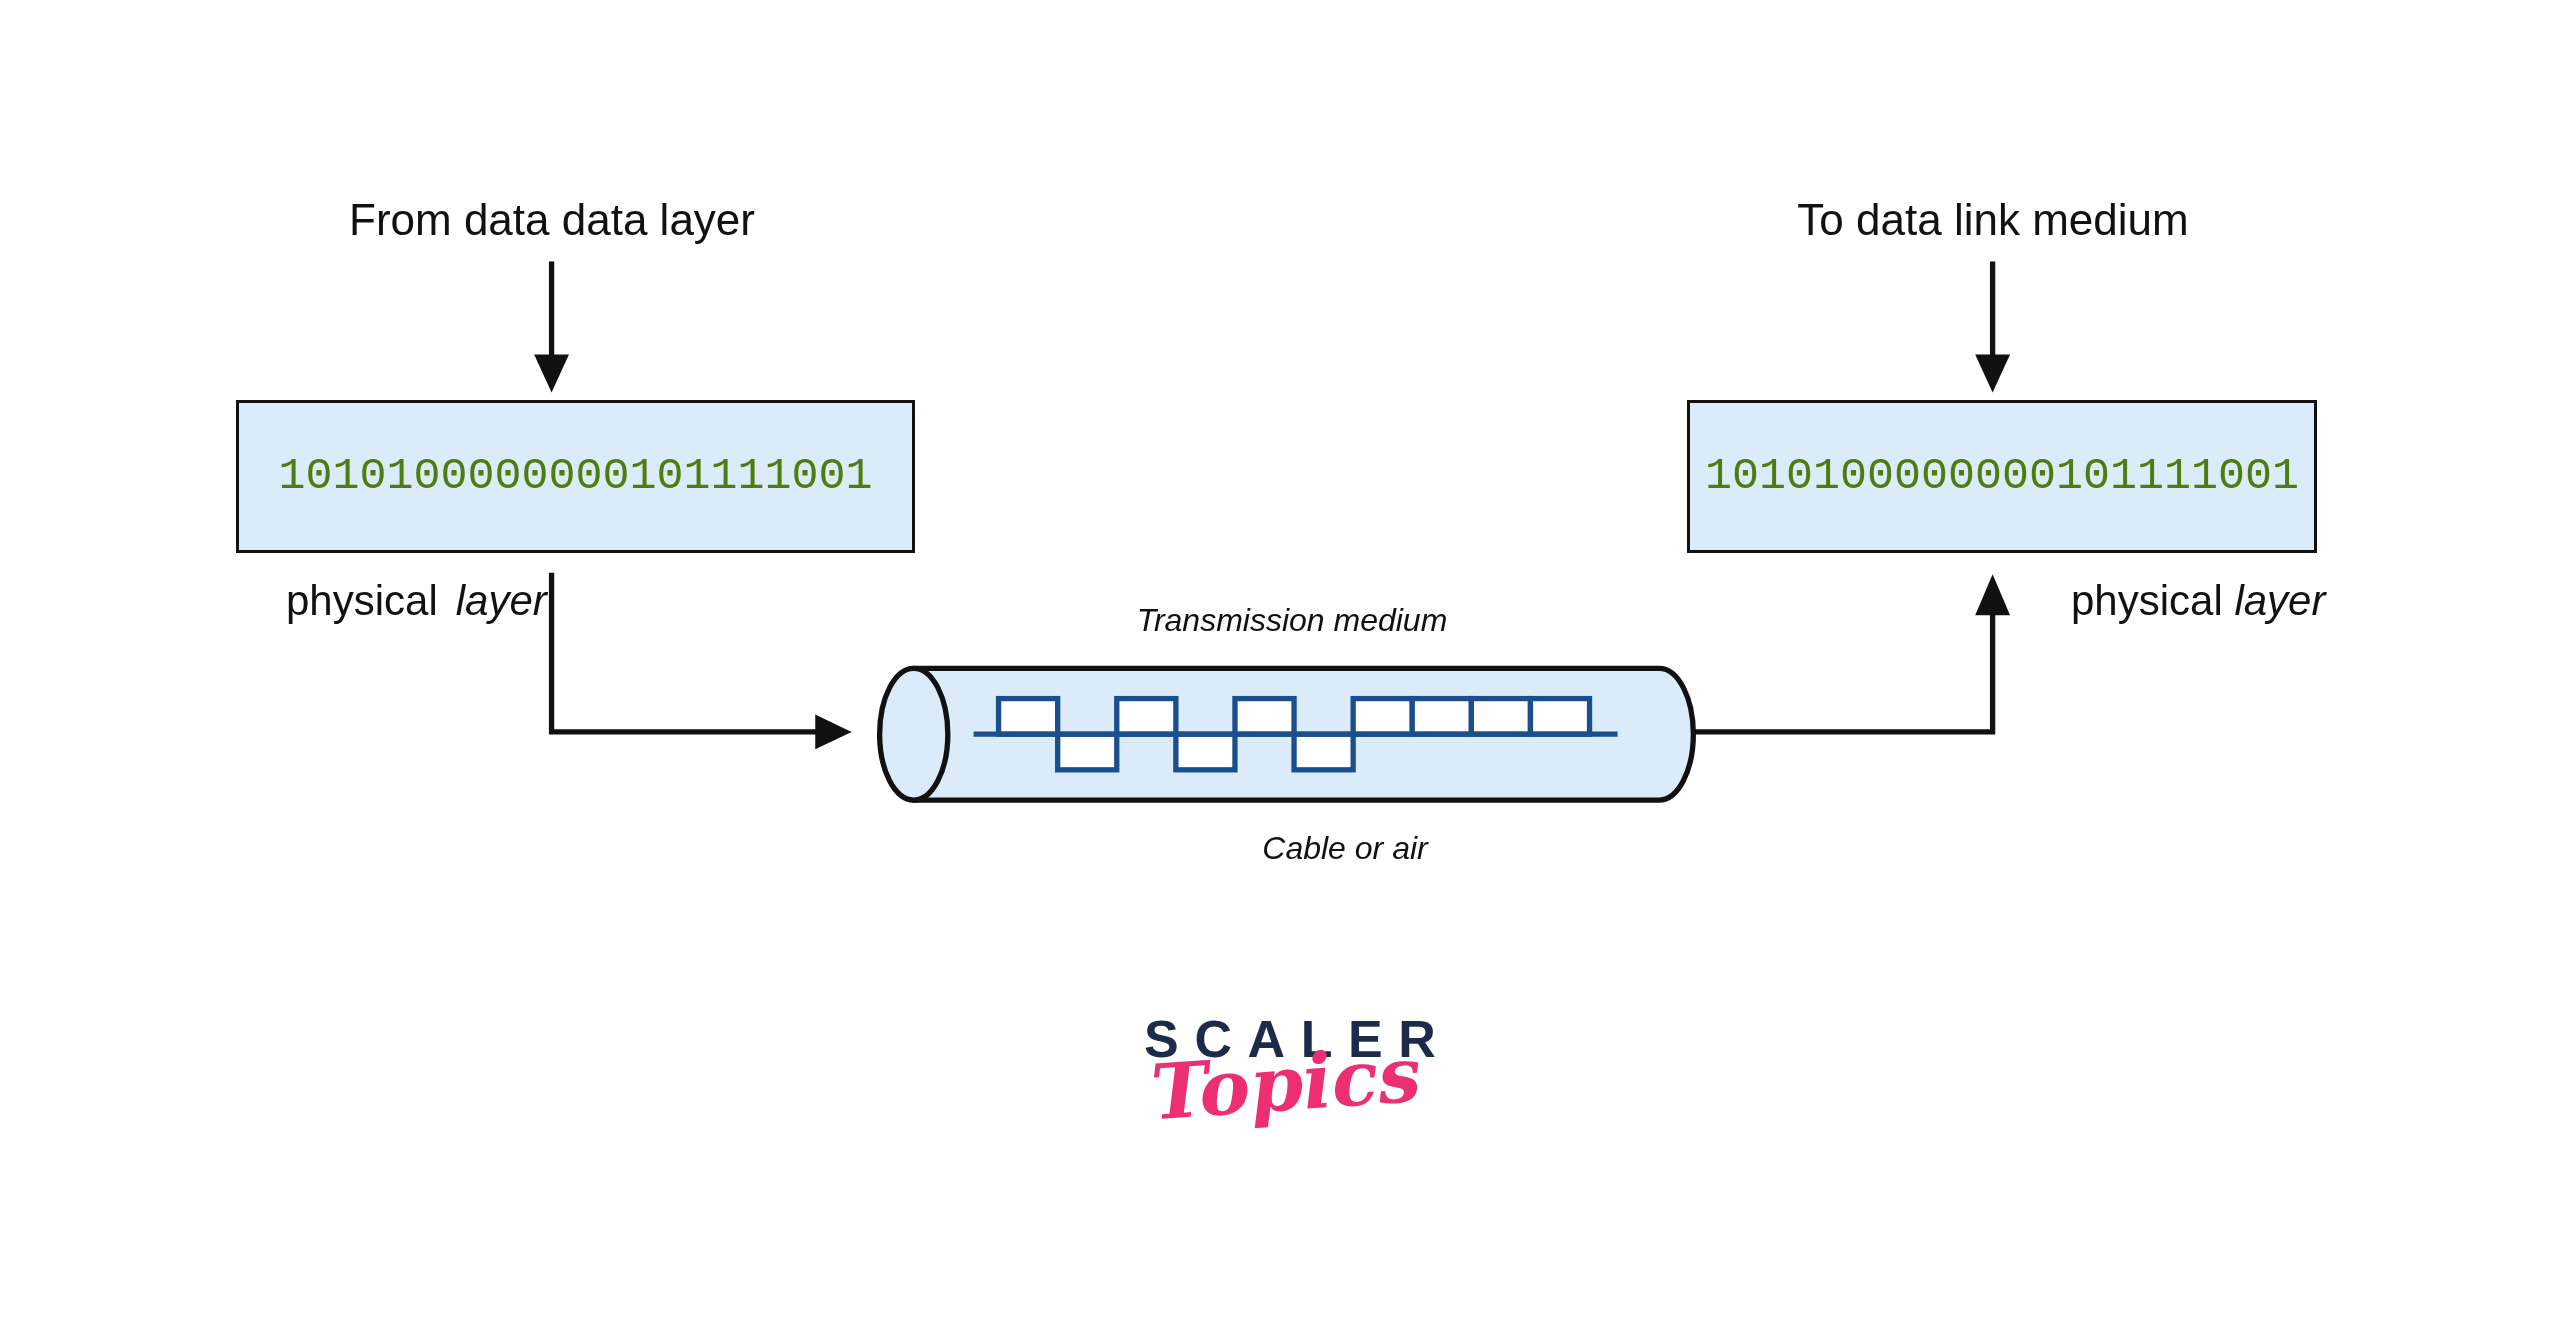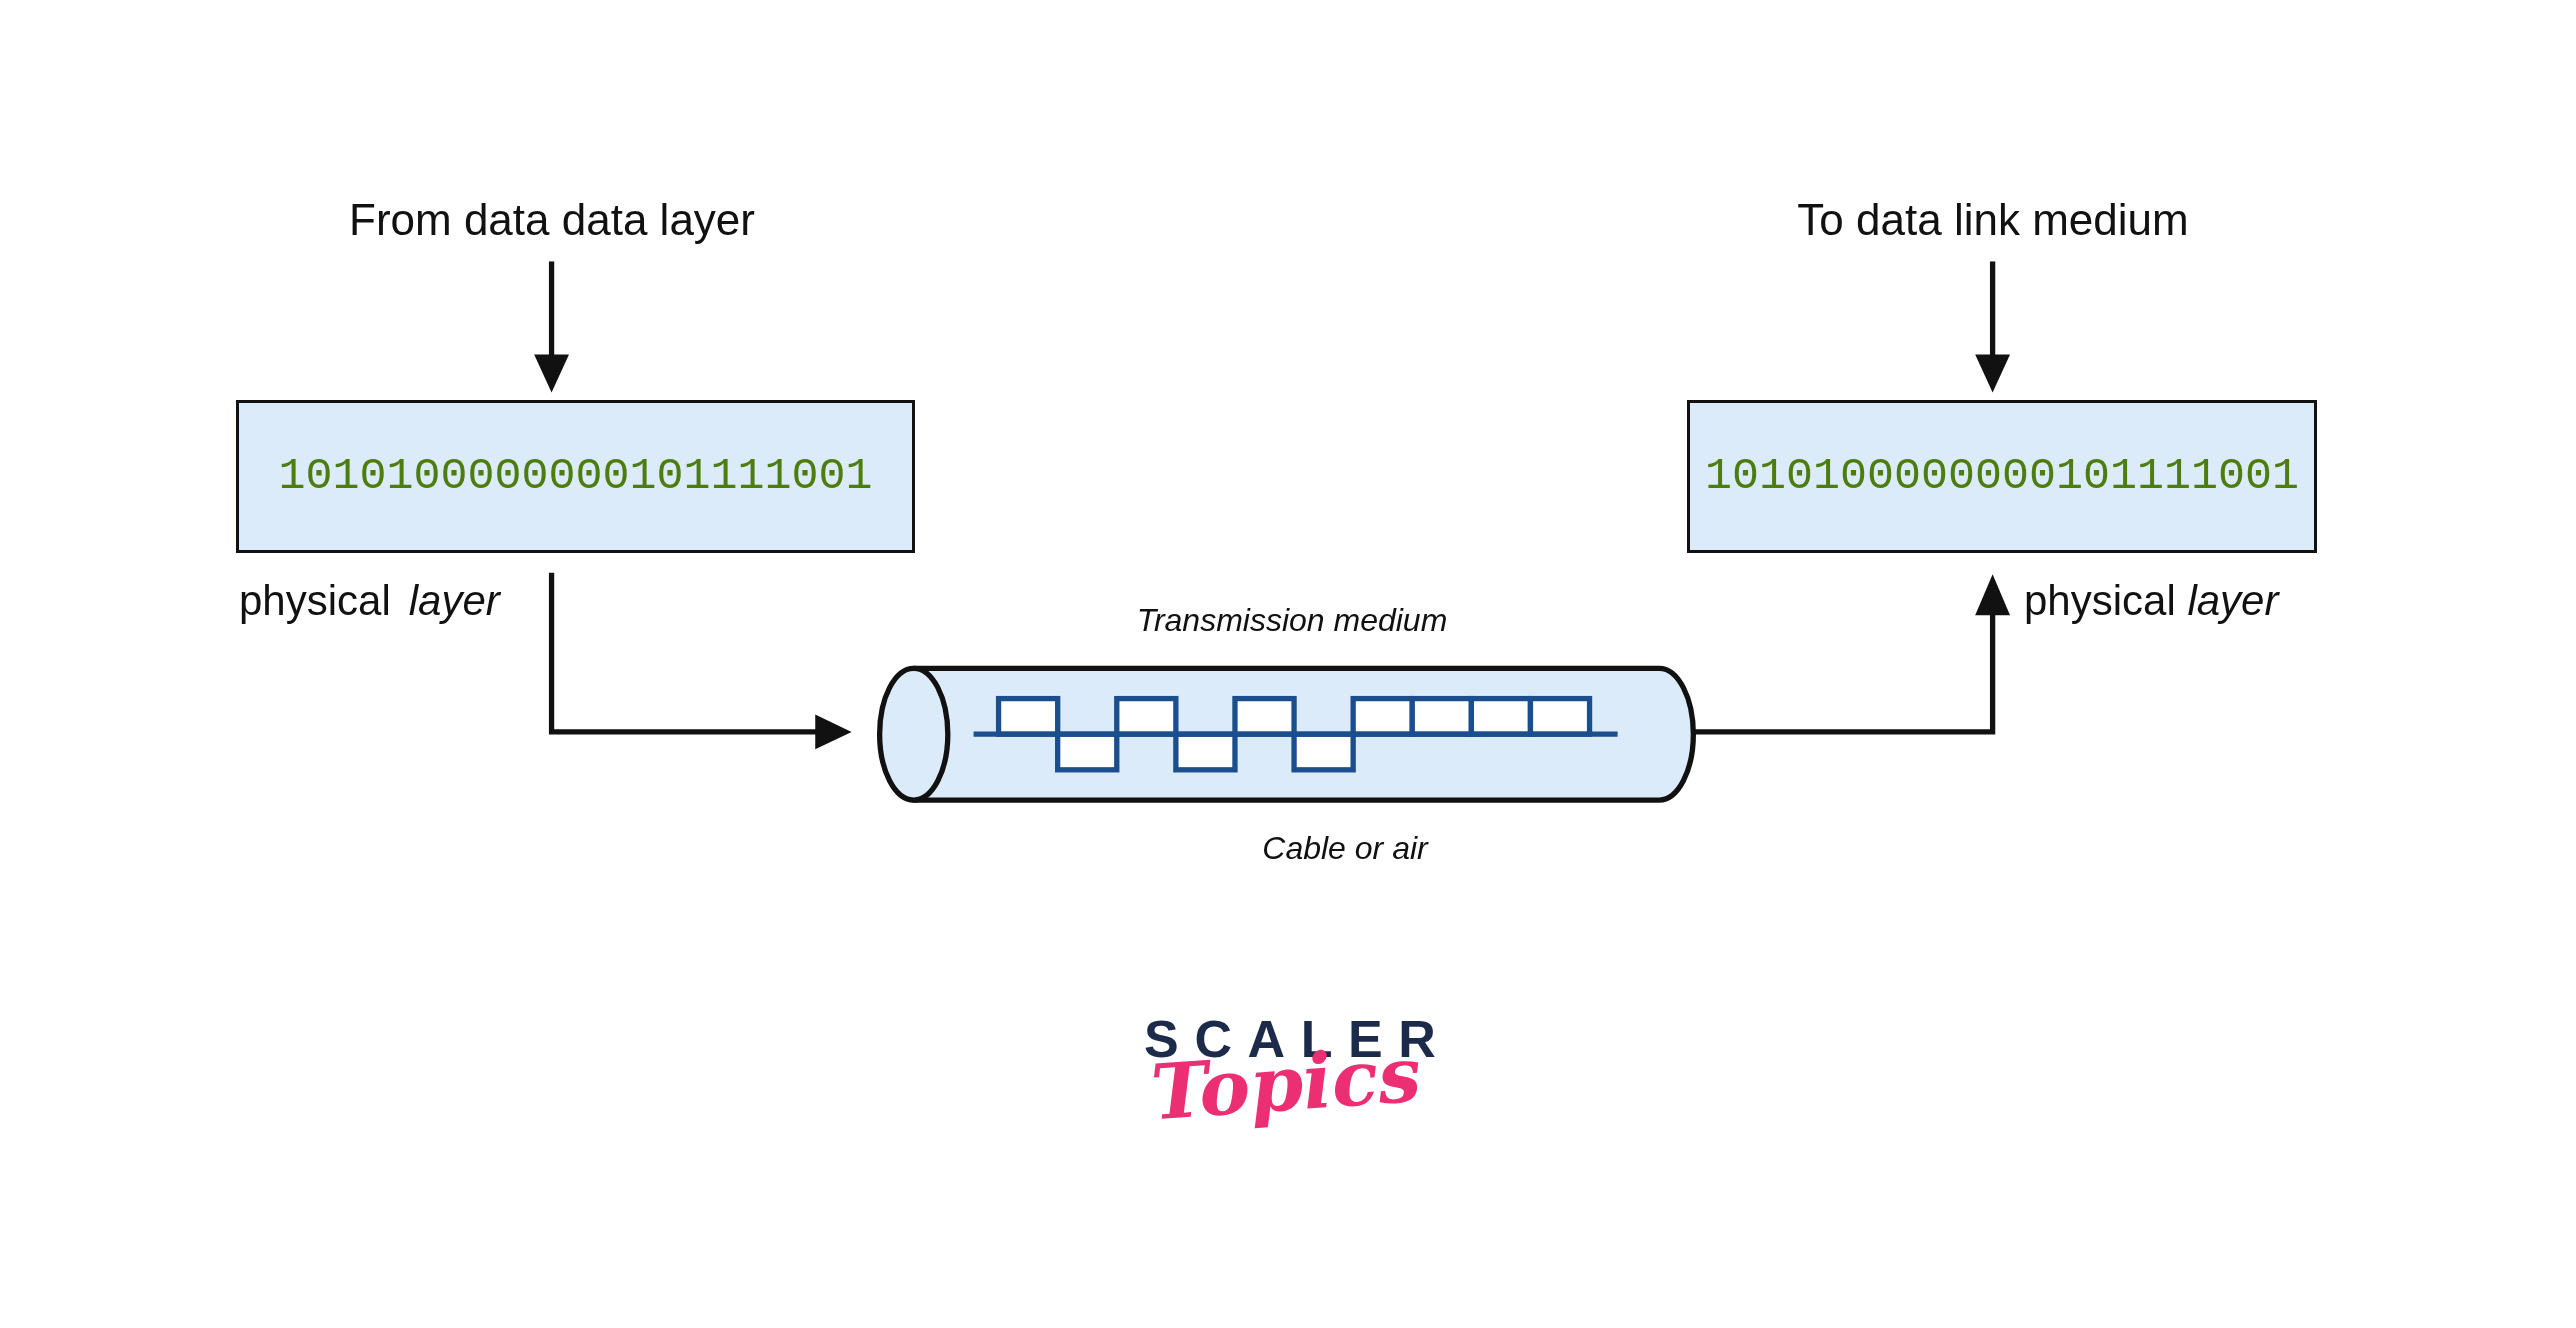--- a/index.html
+++ b/index.html
@@ -38,20 +38,21 @@
     letter-spacing: 0px;
     color: #4d7c0f;
     white-space: nowrap;
   }
   .sublabel {
     position: absolute;
     font-size: 42px;
     line-height: 47px;
     white-space: nowrap;
     color: #111111;
+    margin-left: 47px;
   }
   .sublabel .italic { font-style: italic; }
   .sublabel.gapped .italic { margin-left: 18px; }
   .sublabel .plainword { font-style: normal; }
   .medlabel {
     position: absolute;
     font-style: italic;
     font-size: 32px;
     line-height: 48px;
     white-space: nowrap;

